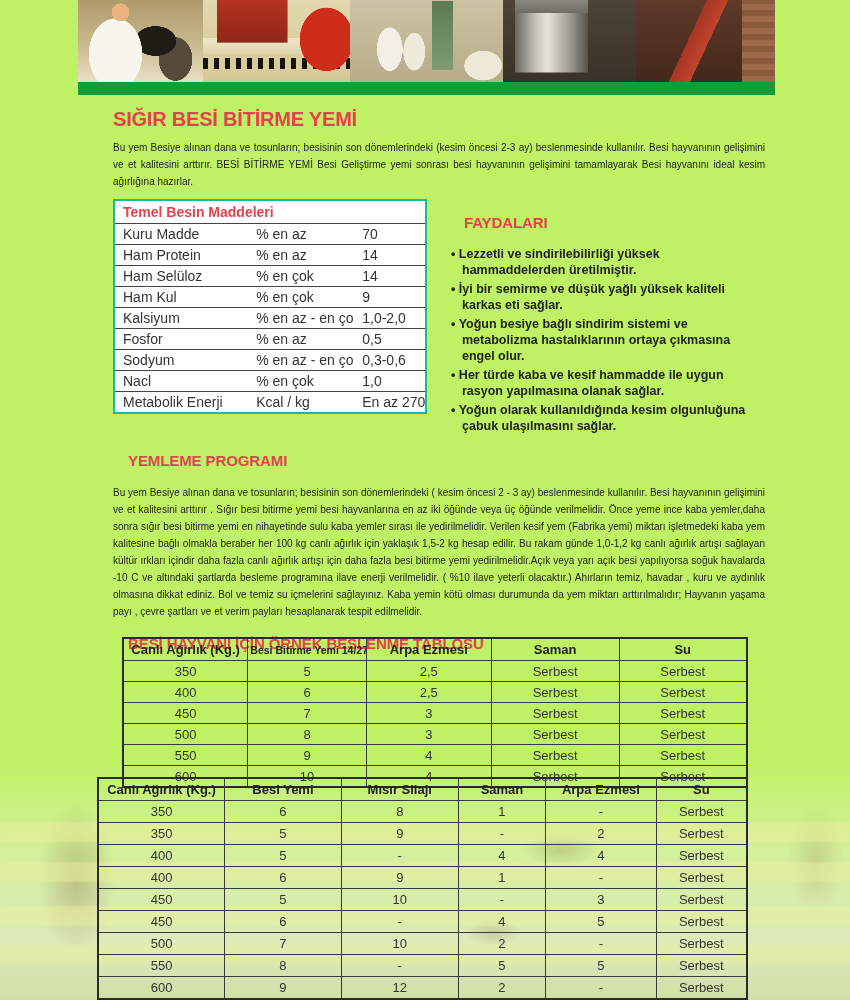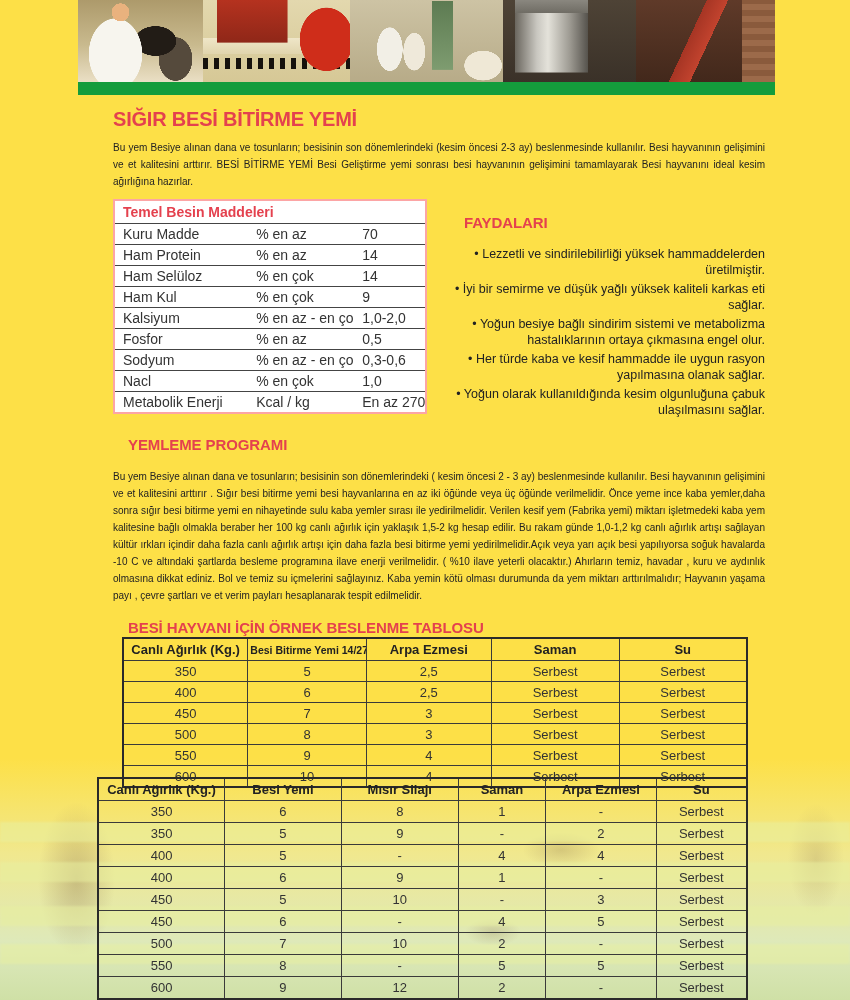--- a/index.html
+++ b/index.html
@@ -2,21 +2,21 @@
 <html style="--accent: #e4414e; --green: #149c3c;"><head>
 <meta charset="utf-8">
 <style>
   :root{
     --accent:#e4414e;
     --green:#149c3c;
     --ink:#2b2b2b;
   }
   html,body{margin:0;padding:0;background:#ffffff;}
   .page{
-    position:relative;width:850px;height:1000px;background:#fde047;overflow:hidden;
+    position:relative;width:850px;height:1000px;background:#bef264;overflow:hidden;
     font-family:"Liberation Sans",sans-serif;color:var(--ink);
   }
 
   
   .photo-strip{position:absolute;left:78px;top:0;width:697px;height:82px;display:flex;}
   .ph{height:100%;position:relative;}
   .ph-lab{flex:0 0 18%;background:
     radial-gradient(circle 9px at 34% 15%, #e9b27e 98%, transparent),
     radial-gradient(ellipse 27px 36px at 30% 66%, #f7f5ee 98%, transparent),
     radial-gradient(ellipse 21px 15px at 62% 50%, #221c16 98%, transparent),
@@ -54,29 +54,29 @@
     linear-gradient(180deg, rgba(236,243,217,0) 0%, rgba(230,239,202,.55) 40%, #dde9bc 78%, #cfe0a6 100%);}
   .streak{position:absolute;left:0;width:850px;height:20px;z-index:0;background:rgba(231,238,158,.55);filter:blur(1px);}
   .streak.s1{top:822px;} .streak.s2{top:862px;} .streak.s3{top:906px;} .streak.s4{top:944px;}
 
   
   .content{position:absolute;left:113px;top:106px;width:652px;z-index:1;}
   h1.title{margin:0;font-size:20px;line-height:26px;font-weight:bold;color:var(--accent);letter-spacing:-0.2px;}
   p.body{margin:7px 0 0 0;font-size:10px;line-height:17px;text-align:justify;color:#222;}
 
   .two-col{display:flex;margin-top:9px;gap:22px;}
-  table.ntable{border-collapse:collapse;width:314px;border:2px solid #fca5a5;table-layout:fixed;align-self:flex-start;background:#fff;}
+  table.ntable{border-collapse:collapse;width:314px;border:2px solid #14b8a6;table-layout:fixed;align-self:flex-start;background:#fff;}
   table.ntable th{font-size:14px;color:var(--accent);text-align:left;padding:3px 8px;border-bottom:1px solid #444;font-weight:bold;}
   table.ntable td{font-size:14px;color:#333;padding:2px 6px 2px 8px;border-bottom:1px solid #444;white-space:nowrap;overflow:hidden;}
   table.ntable tr:last-child td{border-bottom:none;}
 
   .benefits{flex:1;}
   h2.red{margin:15px;font-size:15px;font-weight:bold;color:var(--accent);letter-spacing:-0.1px;}
   ul.blist{margin:4px 0 0 2px;padding:0;list-style:none;}
-  ul.blist li{font-size:12.5px;line-height:16px;color:#222;padding-left:11px;text-indent:-11px;margin-bottom:3px;text-align:right;}
+  ul.blist li{font-size:12.5px;line-height:16px;color:#222;padding-left:11px;text-indent:-11px;margin-bottom:3px;text-align:left;font-weight:bold;}
   ul.blist li::before{content:"• ";}
 
   .prog-head{margin-top:13px;}
   .sect-head{margin-top:8px;letter-spacing:-0.1px;}
 
   
   table.ftable{position:absolute;border-collapse:collapse;border:2px solid #2a2a2a;table-layout:fixed;z-index:1;}
   table.ftable th{font-size:13px;font-weight:bold;color:#222;border:1px solid #3a3a3a;padding:3px 2px;text-align:center;white-space:nowrap;overflow:hidden;}
   table.ftable td{font-size:13px;color:#333;border:1px solid #3a3a3a;padding:1.5px 2px;text-align:center;height:17px;}
   table.fta{left:122px;top:637px;width:626px;}

